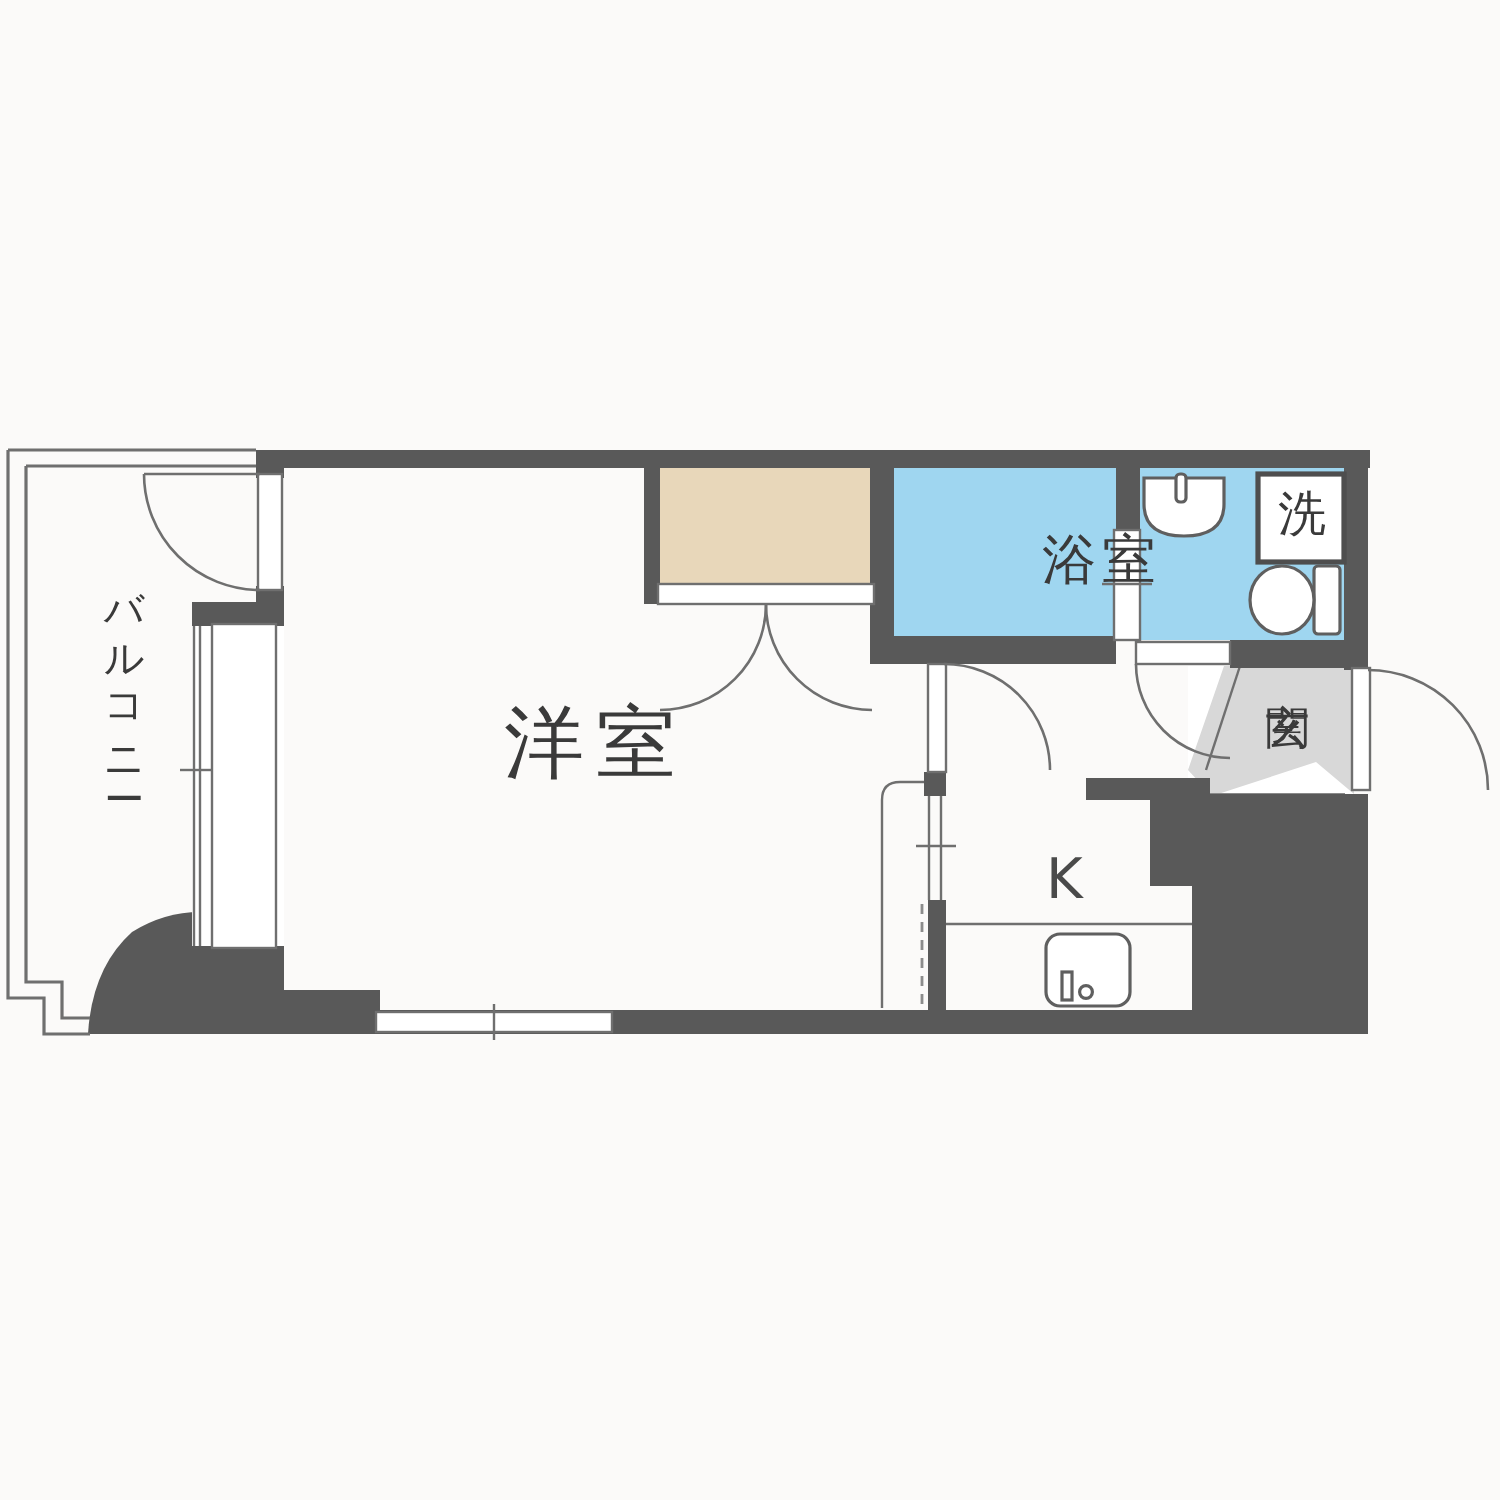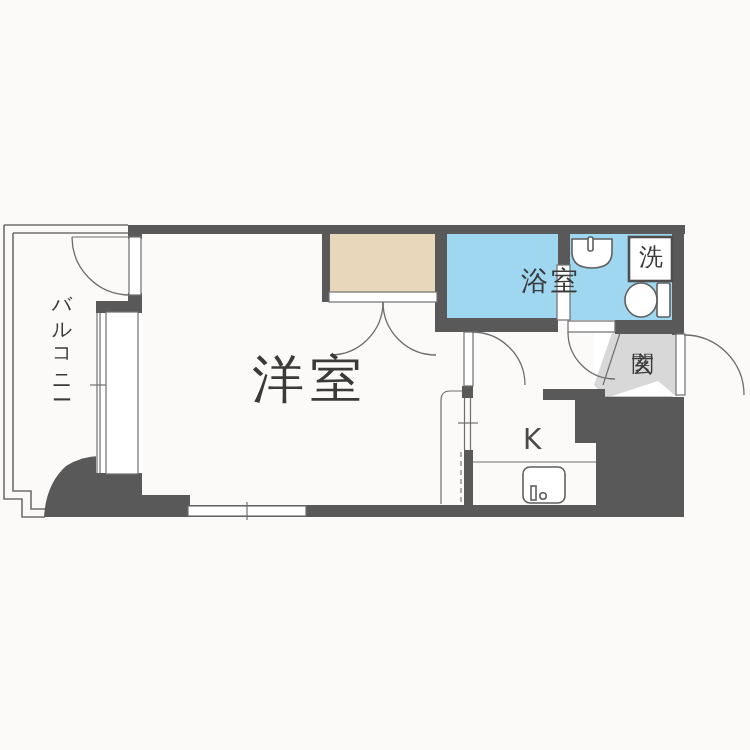--- a/index.html
+++ b/index.html
@@ -20,21 +20,21 @@
   .dashed{stroke:#8c8c8c;stroke-width:1.4;fill:none;stroke-dasharray:5 4;}
   .floor-bath{fill:var(--bathroom_floor,#9fd6f0);}
   .floor-closet{fill:var(--closet_floor,#e8d7ba);}
   .floor-genkan{fill:var(--entrance_floor,#d8d8d8);}
   .white{fill:#ffffff;}
   .label{
     position:absolute;color:var(--text,#3a3a3a);
     white-space:nowrap;line-height:1.08;user-select:none;
   }
   .label-balcony{left:51px;top:282px;font-size:20px;letter-spacing:4px;writing-mode:vertical-rl;}
-  .label-room{left:252px;top:351px;font-size:52px;letter-spacing:6px;}
+  .label-room{left:252px;top:351px;font-size:40px;letter-spacing:6px;}
   .label-bath{left:477px;top:266px;font-size:27px;letter-spacing:3px;margin-left:44px;}
   .label-washer{left:639px;top:245px;font-size:24px;}
   .label-genkan{left:631px;top:334px;font-size:22px;letter-spacing:2px;writing-mode:vertical-rl;}
   .label-kitchen{left:523px;top:425px;font-size:28px;color:#4a4a4a;}
 </style>
 </head>
 <body>
 
 <div class="stage">
   <svg width="750" height="750" viewBox="0 0 750 750">

